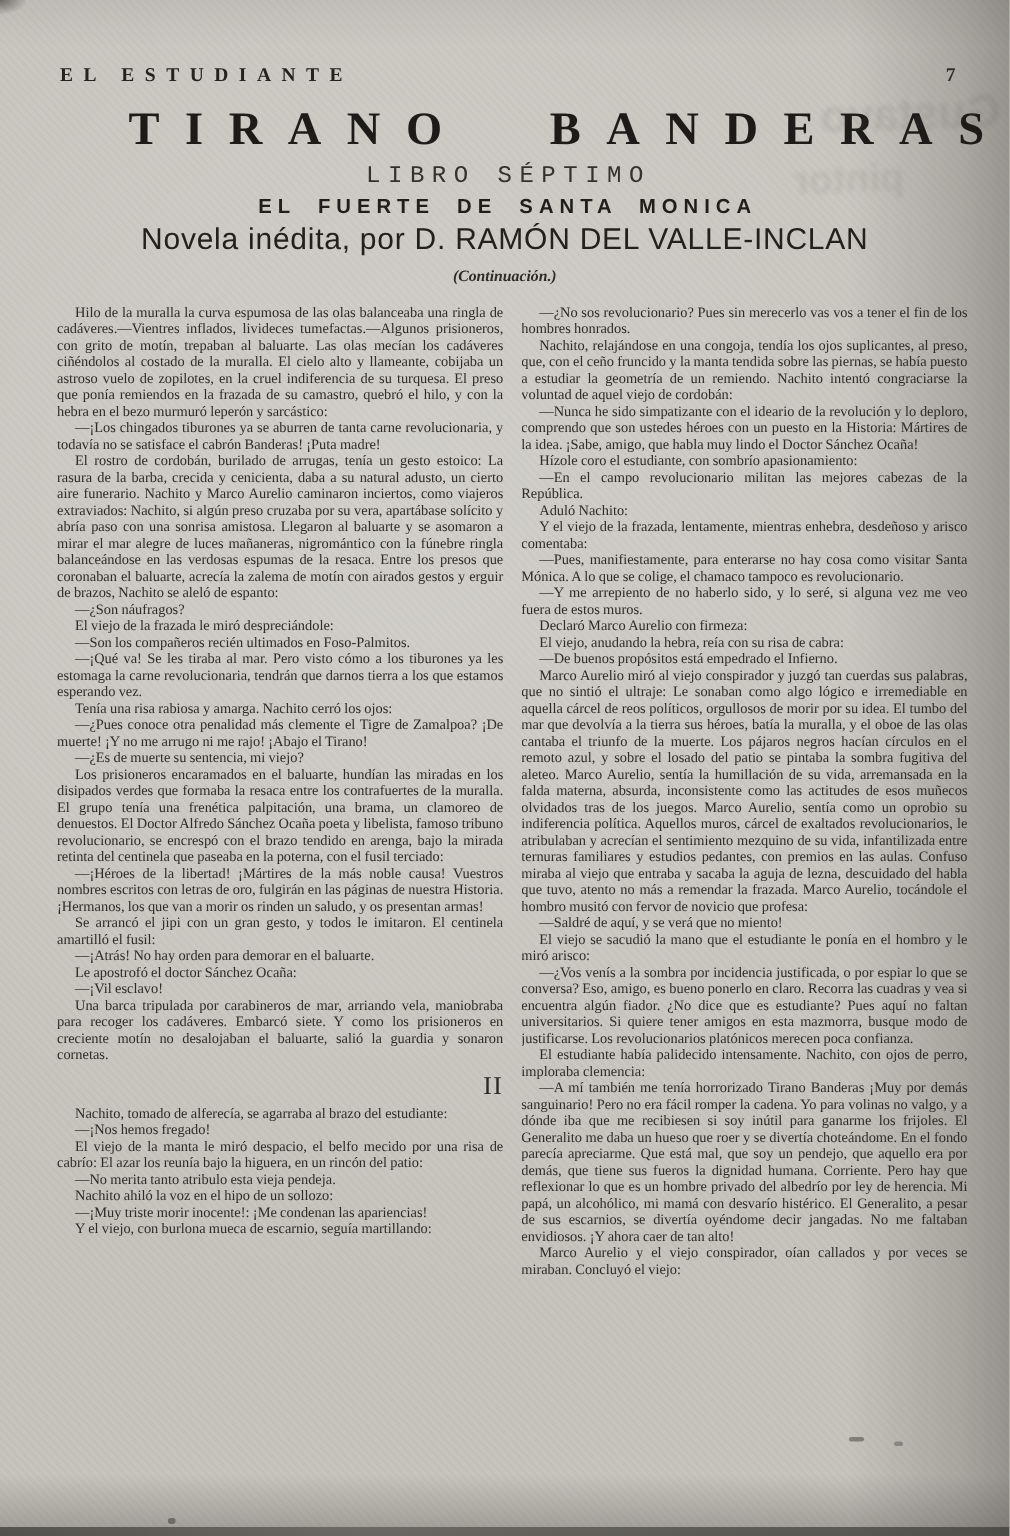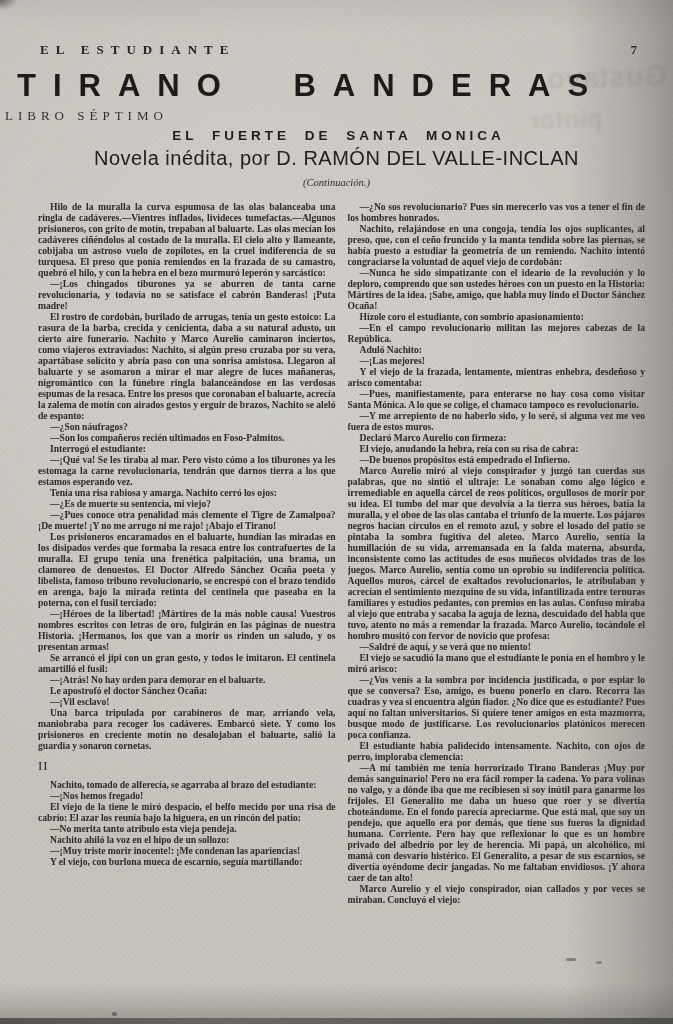--- a/index.html
+++ b/index.html
@@ -37,59 +37,59 @@
   header{padding-top:42px;}
   .masthead-row{
     display:flex;justify-content:space-between;align-items:flex-end;
     margin:0 36px 12px 40px;
   }
   .publication{
     font-size:13px;font-weight:bold;letter-spacing:7px;color:#26231f;
   }
   .pagenum{font-size:13px;font-weight:bold;color:#33302b;}
   .title{
-    margin:10px 0 0 0;text-align:left;
-    font-family:Liberation Sans, sans-serif;font-weight:bold;
+    margin:10px 0 0 0;text-align:right;
+    font-family:Liberation Serif, serif;font-weight:bold;
     font-size:31px;line-height:32px;letter-spacing:17px;word-spacing:30px;
     color:#1d1b18;white-space:nowrap;text-indent:17px;
   }
   .sub1{
-    margin-top:6px;text-align:left;
-    font-family:Liberation Serif, serif;
-    font-size:13px;letter-spacing:5px;color:#34312c;text-indent:5px;
+    margin-top:6px;text-align:center;
+    font-family:Liberation Mono, monospace;
+    font-size:16px;letter-spacing:5px;color:#34312c;text-indent:5px;
   }
   .sub2{
     margin-top:4px;text-align:center;
     font-family:Liberation Sans, sans-serif;font-weight:bold;
     font-size:13.5px;letter-spacing:4px;word-spacing:7px;color:#201e1a;text-indent:4px;
   }
   .byline{
     margin-top:4px;text-align:center;
     font-family:"Liberation Sans", sans-serif;
     font-size:20px;letter-spacing:.5px;color:#23211d;
   }
   .contin{
     margin-top:7px;text-align:center;
-    font-style:italic;font-weight:normal;font-size:10.5px;color:#2e2b26;
+    font-style:italic;font-weight:bold;font-size:10.5px;color:#2e2b26;
   }
 
   
   .columns{
     display:flex;gap:12px;
     margin:13px 28px 0 38px;
     height:778px;overflow:hidden;
   }
   .col{
     flex:1 1 0;overflow:hidden;
     font-size:9.6px;line-height:11px;text-align:justify;
     color:#2e2b26;word-spacing:-0.2px;
   }
-  .par{margin:0;text-indent:12px;font-weight:bold;}
+  .par{margin:0;text-indent:12px;}
   .section-heading{
-    text-align:left;font-size:13px;letter-spacing:1px;
+    text-align:right;font-size:17px;letter-spacing:1px;
     margin:9px 0 8px 0;color:#2b2823;text-indent:0;
   }
 
   
   .ghost{
     position:absolute;color:#55524c;
     font-family:"Liberation Sans", sans-serif;font-weight:bold;
     transform:scaleX(-1) rotate(2deg);
     filter:blur(1.5px);pointer-events:none;
   }
@@ -115,50 +115,49 @@
     <div class="byline">Novela inédita, por D. RAMÓN DEL VALLE-INCLAN</div>
     <div class="contin">(Continuación.)</div>
   </header>
 
   <main class="columns">
     <div class="col">
         <p class="par">Hilo de la muralla la curva espumosa de las olas balanceaba una ringla de cadáveres.—Vientres inflados, livideces tumefactas.—Algunos prisioneros, con grito de motín, trepaban al baluarte. Las olas mecían los cadáveres ciñéndolos al costado de la muralla. El cielo alto y llameante, cobijaba un astroso vuelo de zopilotes, en la cruel indiferencia de su turquesa. El preso que ponía remiendos en la frazada de su camastro, quebró el hilo, y con la hebra en el bezo murmuró leperón y sarcástico:</p>
         <p class="par">—¡Los chingados tiburones ya se aburren de tanta carne revolucionaria, y todavía no se satisface el cabrón Banderas! ¡Puta madre!</p>
         <p class="par">El rostro de cordobán, burilado de arrugas, tenía un gesto estoico: La rasura de la barba, crecida y cenicienta, daba a su natural adusto, un cierto aire funerario. Nachito y Marco Aurelio caminaron inciertos, como viajeros extraviados: Nachito, si algún preso cruzaba por su vera, apartábase solícito y abría paso con una sonrisa amistosa. Llegaron al baluarte y se asomaron a mirar el mar alegre de luces mañaneras, nigromántico con la fúnebre ringla balanceándose en las verdosas espumas de la resaca. Entre los presos que coronaban el baluarte, acrecía la zalema de motín con airados gestos y erguir de brazos, Nachito se aleló de espanto:</p>
         <p class="par">—¿Son náufragos?</p>
+        <p class="par">El viejo de la frazada le miró despreciándole:</p>
         <p class="par">—Son los compañeros recién ultimados en Foso-Palmitos.</p>
-        <p class="par">Interrogó el estudiante:</p>
         <p class="par">—¡Qué va! Se les tiraba al mar. Pero visto cómo a los tiburones ya les estomaga la carne revolucionaria, tendrán que darnos tierra a los que estamos esperando vez.</p>
         <p class="par">Tenía una risa rabiosa y amarga. Nachito cerró los ojos:</p>
+        <p class="par">—¿Pues conoce otra penalidad más clemente el Tigre de Zamalpoa? ¡De muerte! ¡Y no me arrugo ni me rajo! ¡Abajo el Tirano!</p>
         <p class="par">—¿Es de muerte su sentencia, mi viejo?</p>
-        <p class="par">—¿Pues conoce otra penalidad más clemente el Tigre de Zamalpoa? ¡De muerte! ¡Y no me arrugo ni me rajo! ¡Abajo el Tirano!</p>
         <p class="par">Los prisioneros encaramados en el baluarte, hundían las miradas en los disipados verdes que formaba la resaca entre los contrafuertes de la muralla. El grupo tenía una frenética palpitación, una brama, un clamoreo de denuestos. El Doctor Alfredo Sánchez Ocaña poeta y libelista, famoso tribuno revolucionario, se encrespó con el brazo tendido en arenga, bajo la mirada retinta del centinela que paseaba en la poterna, con el fusil terciado:</p>
         <p class="par">—¡Héroes de la libertad! ¡Mártires de la más noble causa! Vuestros nombres escritos con letras de oro, fulgirán en las páginas de nuestra Historia. ¡Hermanos, los que van a morir os rinden un saludo, y os presentan armas!</p>
         <p class="par">Se arrancó el jipi con un gran gesto, y todos le imitaron. El centinela amartilló el fusil:</p>
         <p class="par">—¡Atrás! No hay orden para demorar en el baluarte.</p>
         <p class="par">Le apostrofó el doctor Sánchez Ocaña:</p>
         <p class="par">—¡Vil esclavo!</p>
         <p class="par">Una barca tripulada por carabineros de mar, arriando vela, maniobraba para recoger los cadáveres. Embarcó siete. Y como los prisioneros en creciente motín no desalojaban el baluarte, salió la guardia y sonaron cornetas.</p>
         <div class="section-heading">II</div>
         <p class="par">Nachito, tomado de alferecía, se agarraba al brazo del estudiante:</p>
         <p class="par">—¡Nos hemos fregado!</p>
-        <p class="par">El viejo de la tiene le miró despacio, el belfo mecido por una risa de cabrío: El azar los reunía bajo la higuera, en un rincón del patio:</p>
+        <p class="par">El viejo de la manta le miró despacio, el belfo mecido por una risa de cabrío: El azar los reunía bajo la higuera, en un rincón del patio:</p>
         <p class="par">—No merita tanto atribulo esta vieja pendeja.</p>
         <p class="par">Nachito ahiló la voz en el hipo de un sollozo:</p>
         <p class="par">—¡Muy triste morir inocente!: ¡Me condenan las apariencias!</p>
         <p class="par">Y el viejo, con burlona mueca de escarnio, seguía martillando:</p>
       </div>
     <div class="col">
         <p class="par">—¿No sos revolucionario? Pues sin merecerlo vas vos a tener el fin de los hombres honrados.</p>
         <p class="par">Nachito, relajándose en una congoja, tendía los ojos suplicantes, al preso, que, con el ceño fruncido y la manta tendida sobre las piernas, se había puesto a estudiar la geometría de un remiendo. Nachito intentó congraciarse la voluntad de aquel viejo de cordobán:</p>
         <p class="par">—Nunca he sido simpatizante con el ideario de la revolución y lo deploro, comprendo que son ustedes héroes con un puesto en la Historia: Mártires de la idea. ¡Sabe, amigo, que habla muy lindo el Doctor Sánchez Ocaña!</p>
         <p class="par">Hízole coro el estudiante, con sombrío apasionamiento:</p>
         <p class="par">—En el campo revolucionario militan las mejores cabezas de la República.</p>
         <p class="par">Aduló Nachito:</p>
-        <p class="par">—¡Las mejores!</p>
         <p class="par">Y el viejo de la frazada, lentamente, mientras enhebra, desdeñoso y arisco comentaba:</p>
         <p class="par">—Pues, manifiestamente, para enterarse no hay cosa como visitar Santa Mónica. A lo que se colige, el chamaco tampoco es revolucionario.</p>
         <p class="par">—Y me arrepiento de no haberlo sido, y lo seré, si alguna vez me veo fuera de estos muros.</p>
         <p class="par">Declaró Marco Aurelio con firmeza:</p>
         <p class="par">El viejo, anudando la hebra, reía con su risa de cabra:</p>
         <p class="par">—De buenos propósitos está empedrado el Infierno.</p>
         <p class="par">Marco Aurelio miró al viejo conspirador y juzgó tan cuerdas sus palabras, que no sintió el ultraje: Le sonaban como algo lógico e irremediable en aquella cárcel de reos políticos, orgullosos de morir por su idea. El tumbo del mar que devolvía a la tierra sus héroes, batía la muralla, y el oboe de las olas cantaba el triunfo de la muerte. Los pájaros negros hacían círculos en el remoto azul, y sobre el losado del patio se pintaba la sombra fugitiva del aleteo. Marco Aurelio, sentía la humillación de su vida, arremansada en la falda materna, absurda, inconsistente como las actitudes de esos muñecos olvidados tras de los juegos. Marco Aurelio, sentía como un oprobio su indiferencia política. Aquellos muros, cárcel de exaltados revolucionarios, le atribulaban y acrecían el sentimiento mezquino de su vida, infantilizada entre ternuras familiares y estudios pedantes, con premios en las aulas. Confuso miraba al viejo que entraba y sacaba la aguja de lezna, descuidado del habla que tuvo, atento no más a remendar la frazada. Marco Aurelio, tocándole el hombro musitó con fervor de novicio que profesa:</p>
         <p class="par">—Saldré de aquí, y se verá que no miento!</p>
         <p class="par">El viejo se sacudió la mano que el estudiante le ponía en el hombro y le miró arisco:</p>
         <p class="par">—¿Vos venís a la sombra por incidencia justificada, o por espiar lo que se conversa? Eso, amigo, es bueno ponerlo en claro. Recorra las cuadras y vea si encuentra algún fiador. ¿No dice que es estudiante? Pues aquí no faltan universitarios. Si quiere tener amigos en esta mazmorra, busque modo de justificarse. Los revolucionarios platónicos merecen poca confianza.</p>

